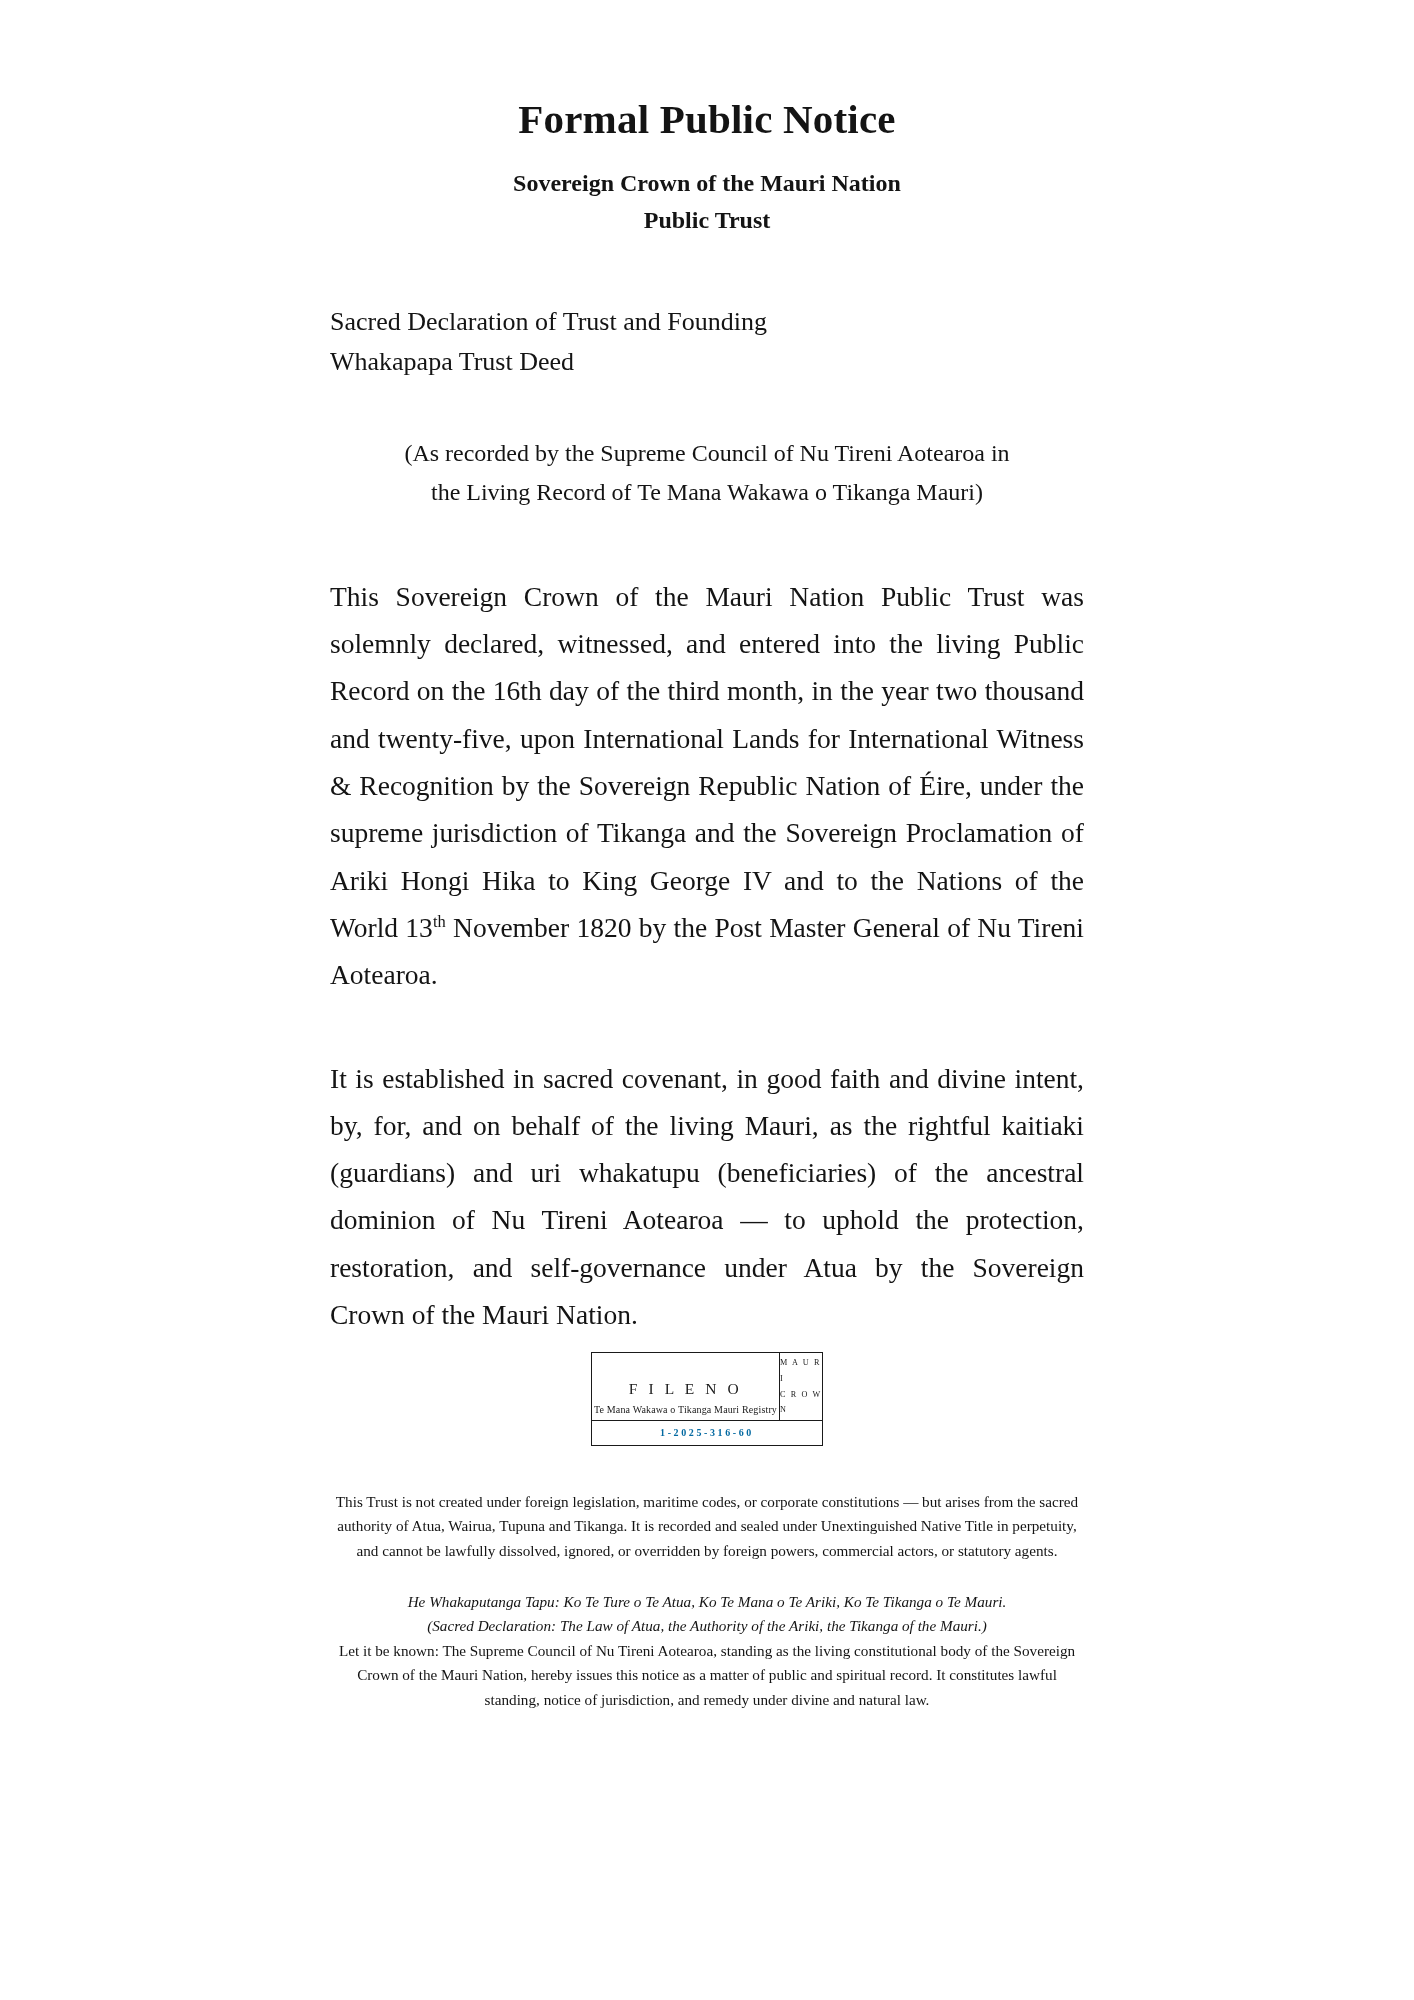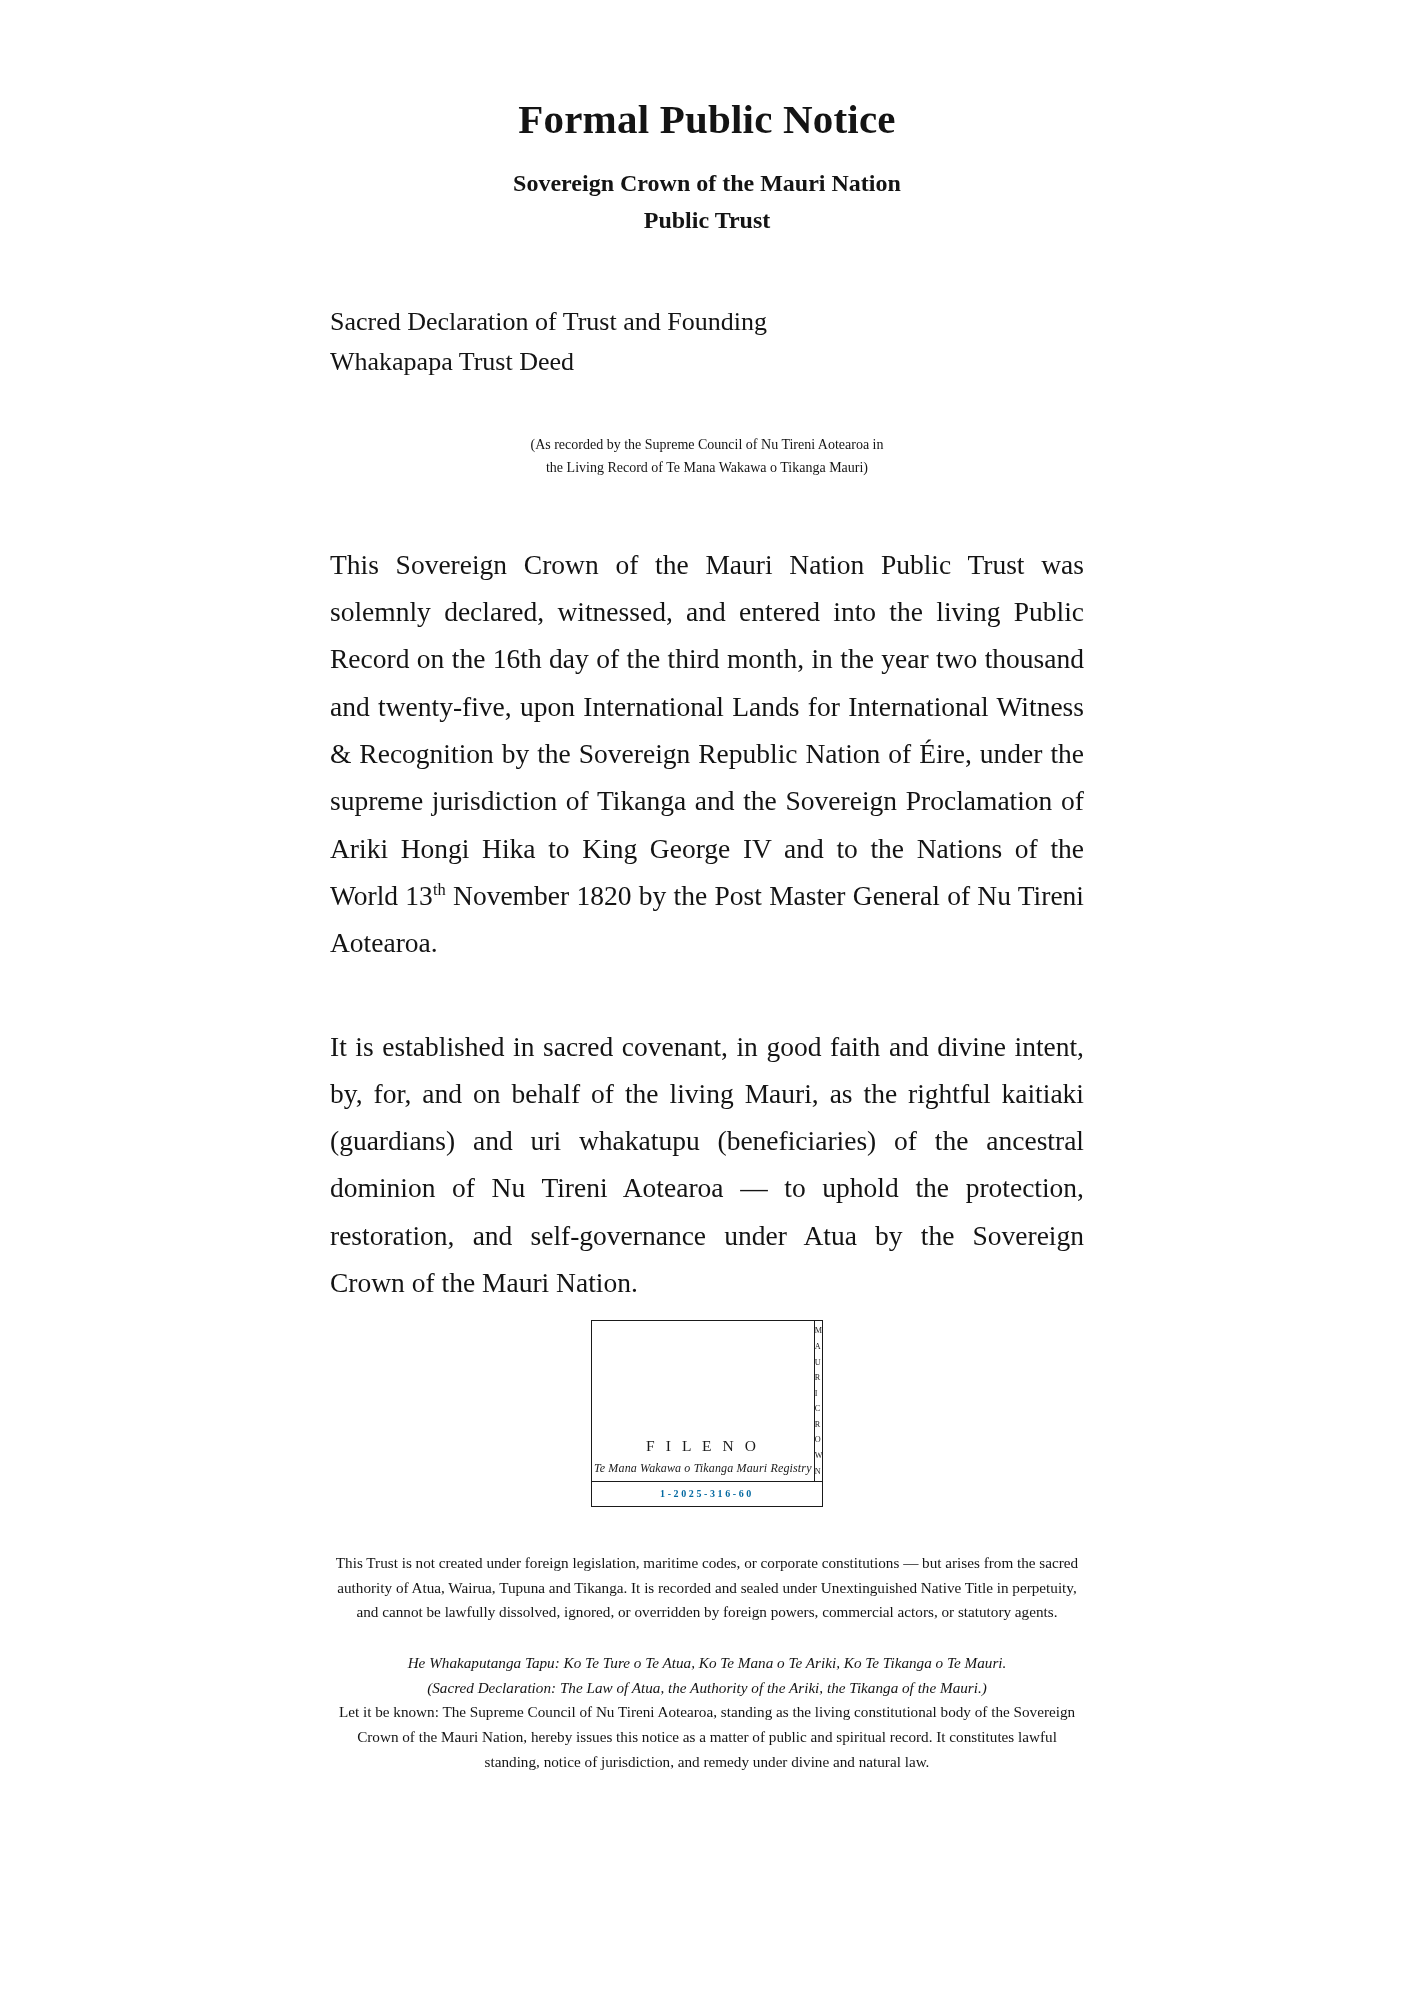--- a/index.html
+++ b/index.html
@@ -44,21 +44,21 @@
     font-size: 26px;
     line-height: 1.55;
     margin: 62px 0 0 0;
     font-weight: normal;
   }
   .deed-heading .line2 {
     display: block;
   }
   .record-note {
     text-align: center;
-    font-size: 14px;
+    font-size: 24px;
     line-height: 1.6;
     margin: 52px 0 0 0;
   }
   .record-note .line2 {
     display: block;
   }
   .body-para {
     text-align: justify;
     text-justify: inter-word;
     font-size: 27.5px;
@@ -94,26 +94,25 @@
     flex: 1 1 auto;
     padding: 7px 0 2px 0;
     text-align: center;
   }
   .stamp-fileno {
     font-size: 15.5px;
     letter-spacing: 3.6px;
     color: #1a1a1a;
   }
   .stamp-registry {
-    font-size: 12px;
+    font-size: 10px;
     letter-spacing: 0.15px;
     color: #1a1a1a;
     padding: 6px 2px 3px 2px;
     white-space: nowrap;
-    font-style: italic;
   }
   .stamp-right {
     width: 64px;
     border-left: 1.6px solid #1a1a1a;
     display: flex;
     flex-direction: column;
     justify-content: center;
     align-items: center;
     padding: 2px 0;
   }

